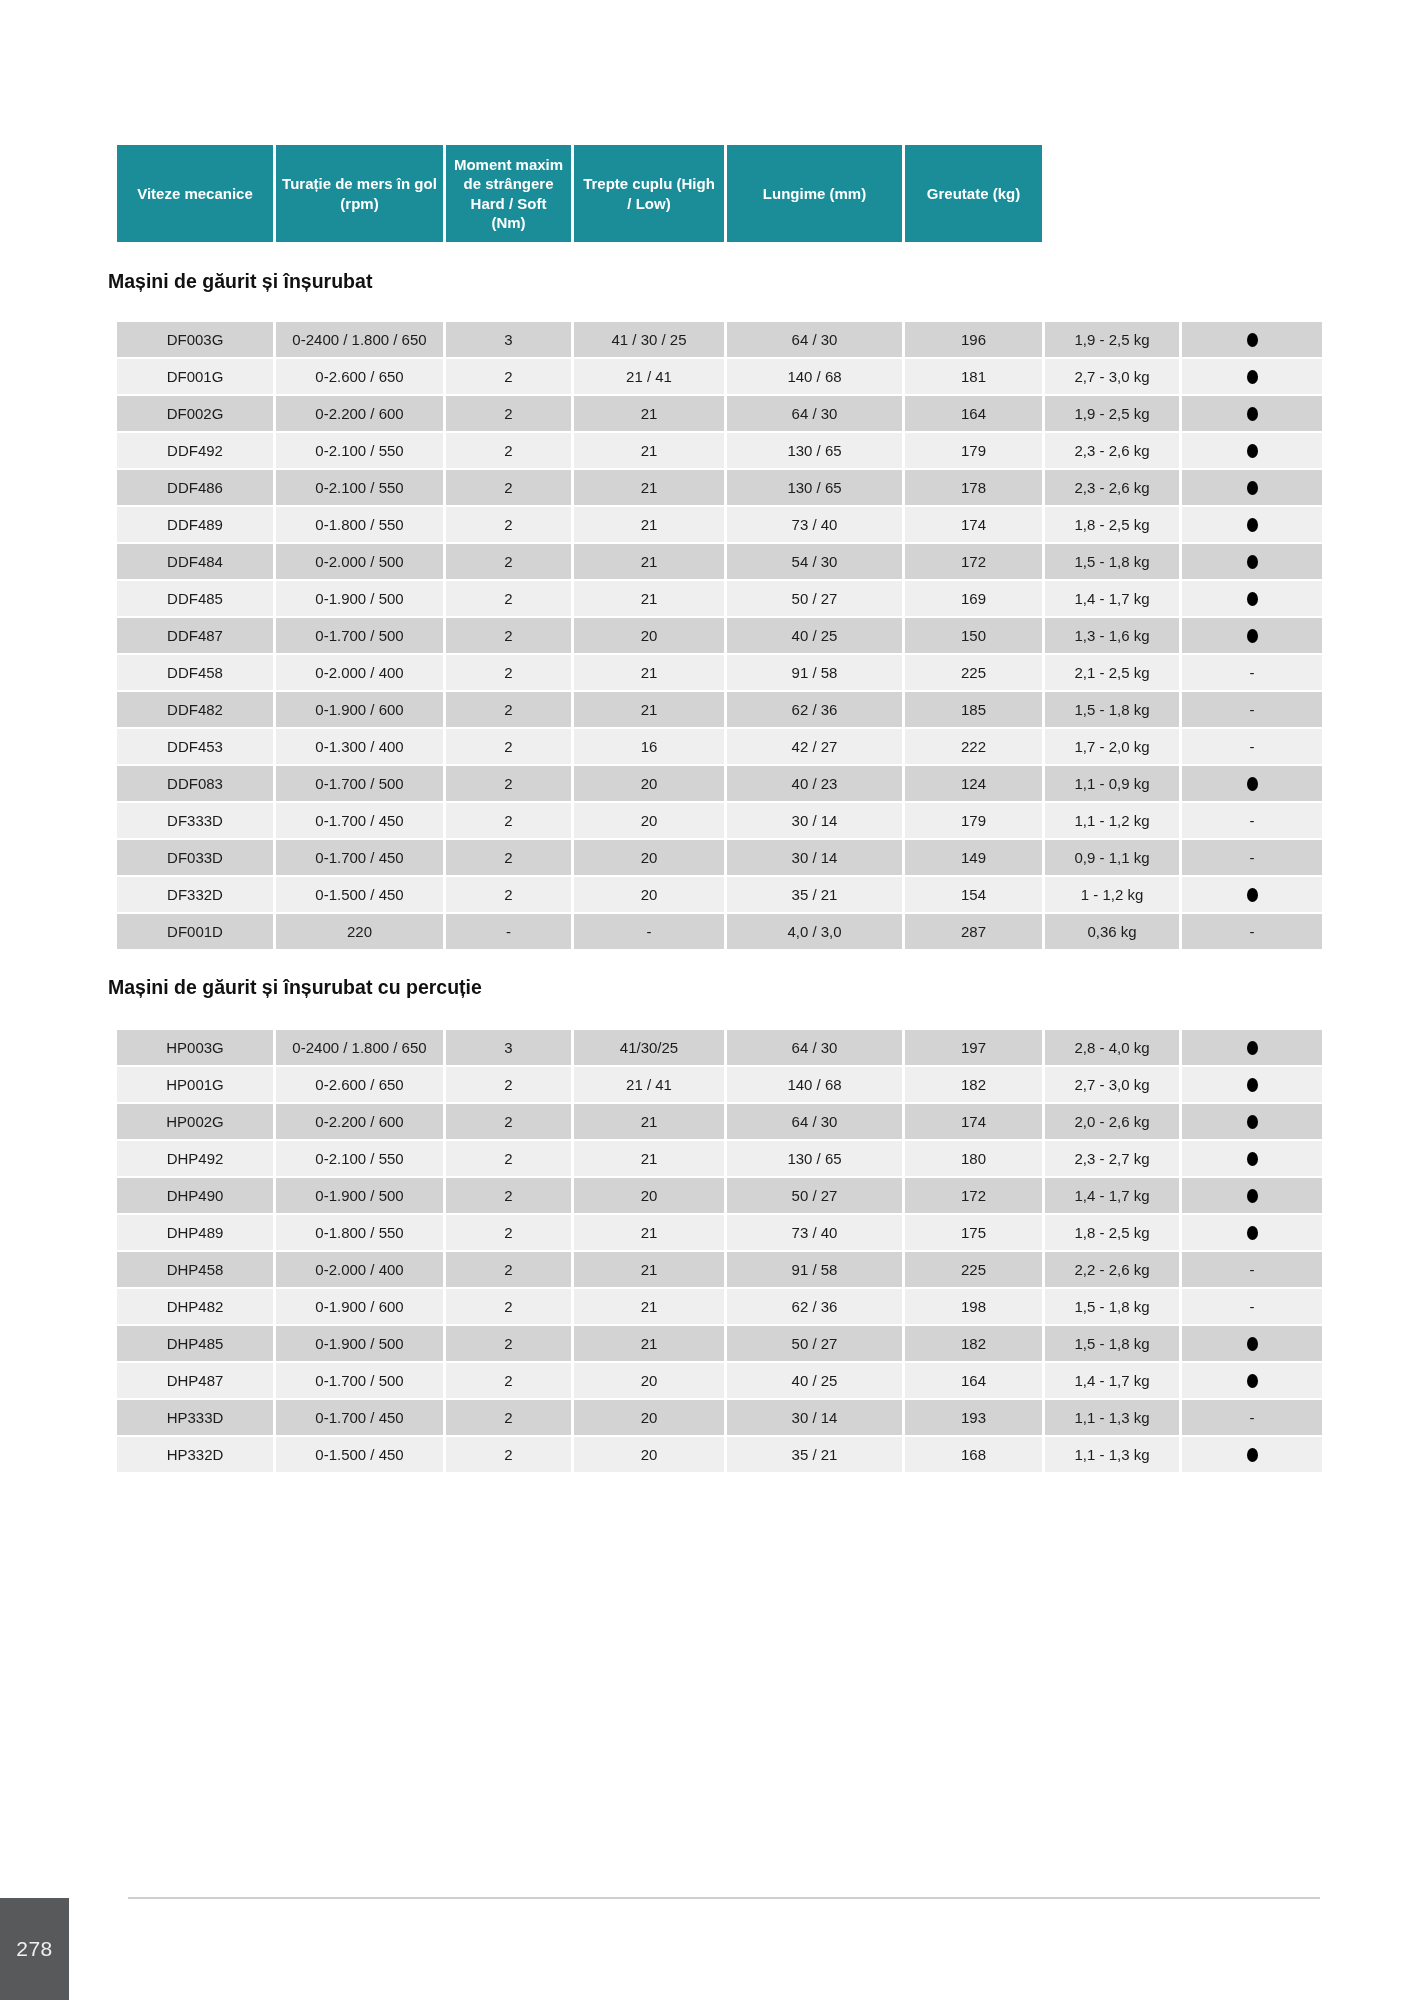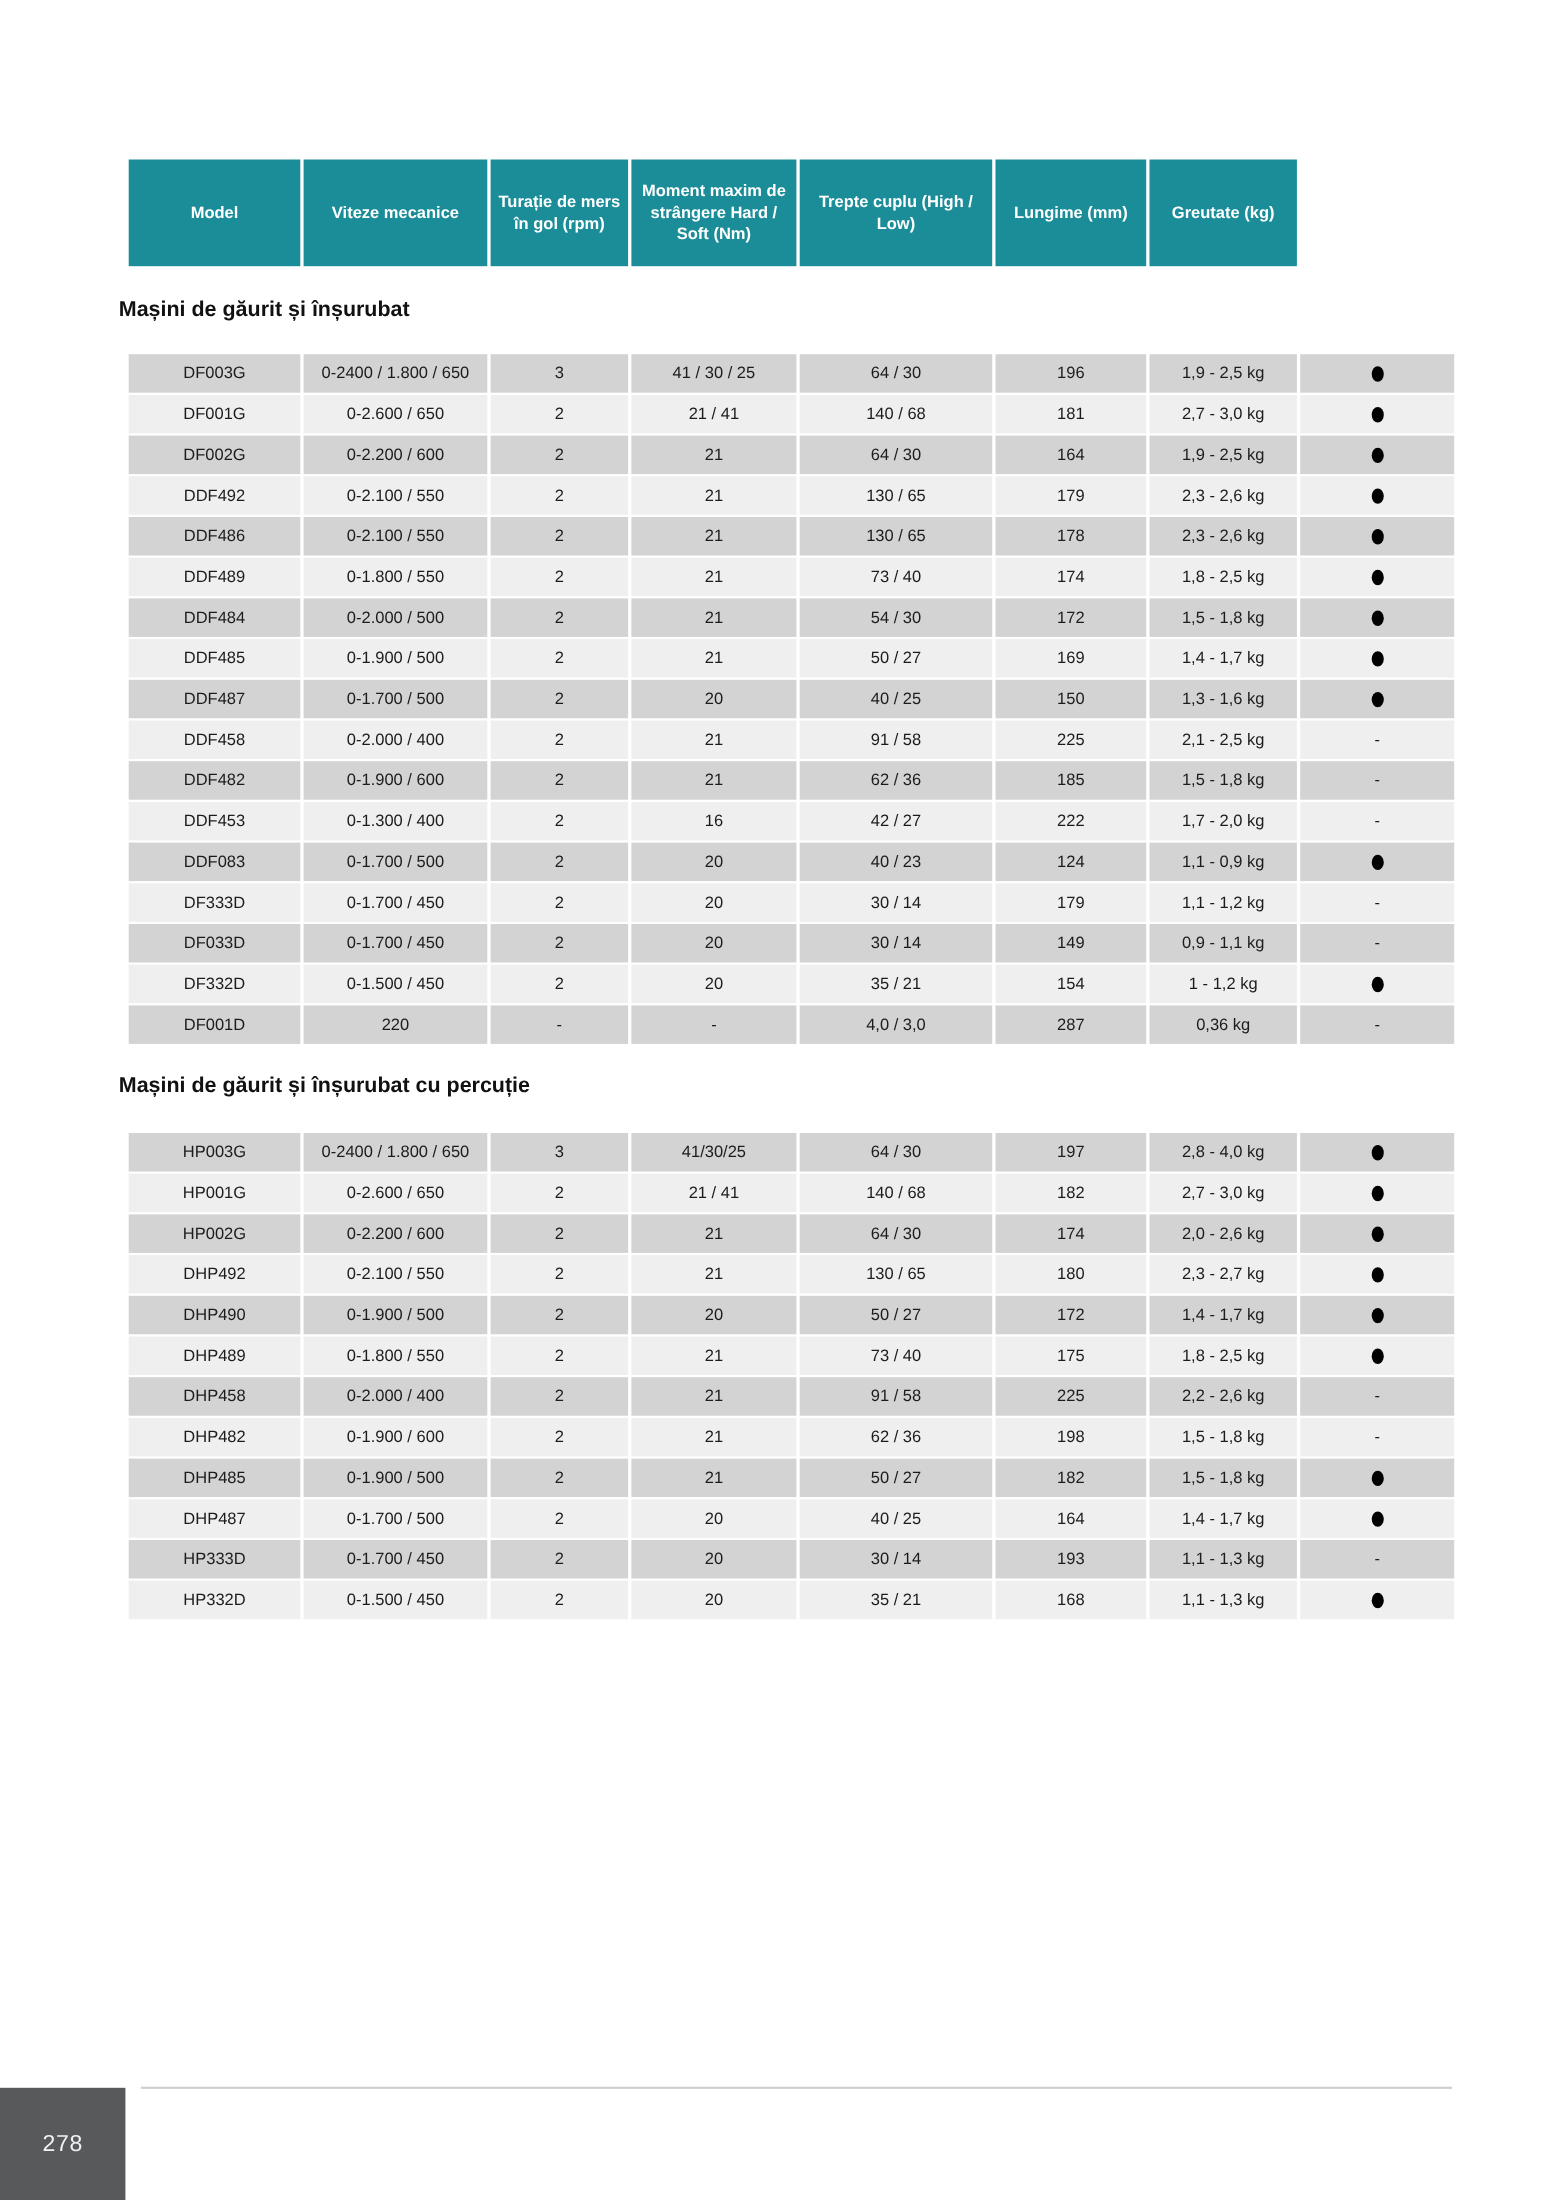--- a/index.html
+++ b/index.html
@@ -54,36 +54,35 @@
   .dot{
     display:inline-block;width:11px;height:14px;border-radius:50%;
     background:#000;
   }
   
   .footer-line{
     position:absolute;left:128px;top:1897px;width:1192px;height:2px;
     background:#cfcfcf;
   }
   .page-number-box{
-    position:absolute;left:0;top:1898px;width:114px;height:102px;
+    position:absolute;left:0;top:1898px;width:69px;height:102px;
     background:var(--footer-box,#58595b);
     display:flex;align-items:center;justify-content:center;
   }
   .page-number-box span{
     color:#f0f0f0;font-size:21px;letter-spacing:0.5px;
   }
 </style>
 </head>
 <body>
 
 <div id="page" style="--teal: #1a8d98; --row-dark: #d3d3d3; --row-light: #efefef; --footer-box: #58595b;">
 
 
   <div class="thead tgrid">
-    <div class="hcell">Model</div>
     <div class="hcell">Viteze mecanice</div>
     <div class="hcell">Turație de mers în gol (rpm)</div>
     <div class="hcell">Moment maxim de strângere Hard / Soft (Nm)</div>
     <div class="hcell">Trepte cuplu (High / Low)</div>
     <div class="hcell">Lungime (mm)</div>
     <div class="hcell">Greutate (kg)</div>
   </div>
 
   <div class="section-title" id="section-title-1">Mașini de găurit și înșurubat</div>
   <div class="rows" id="rows-1">

